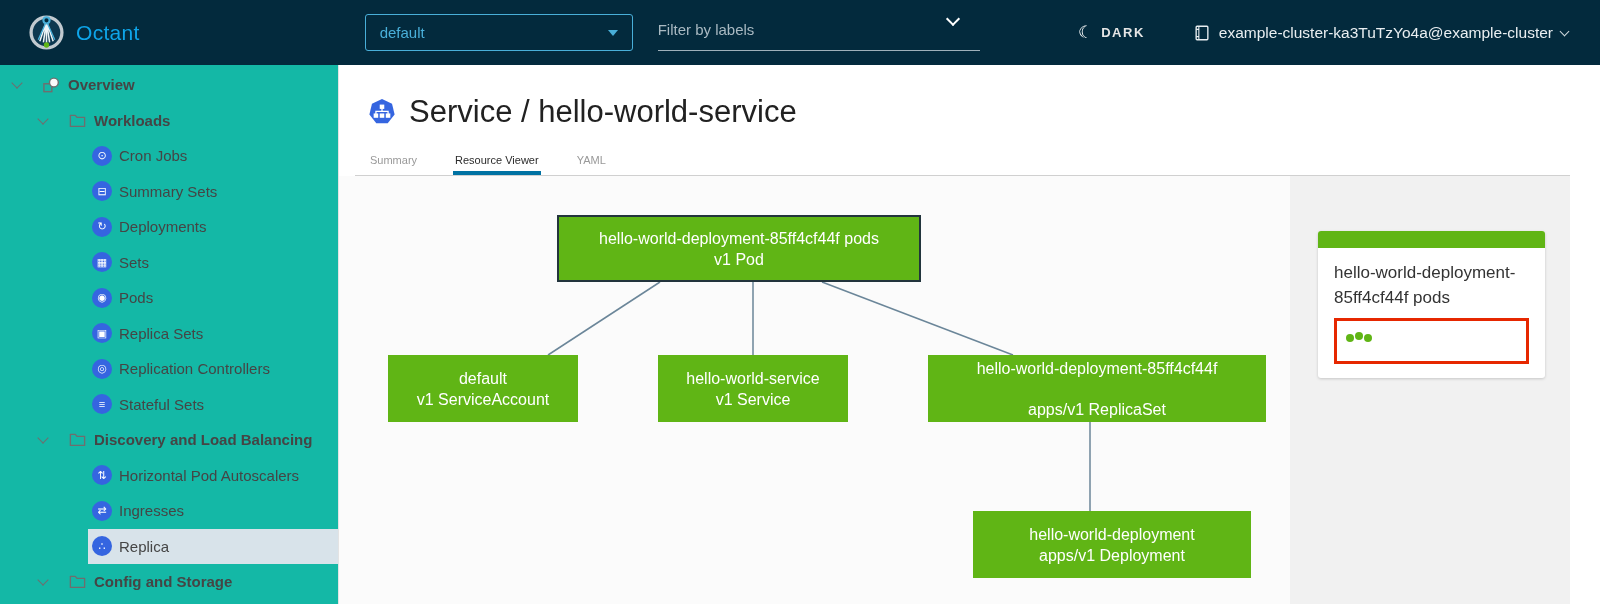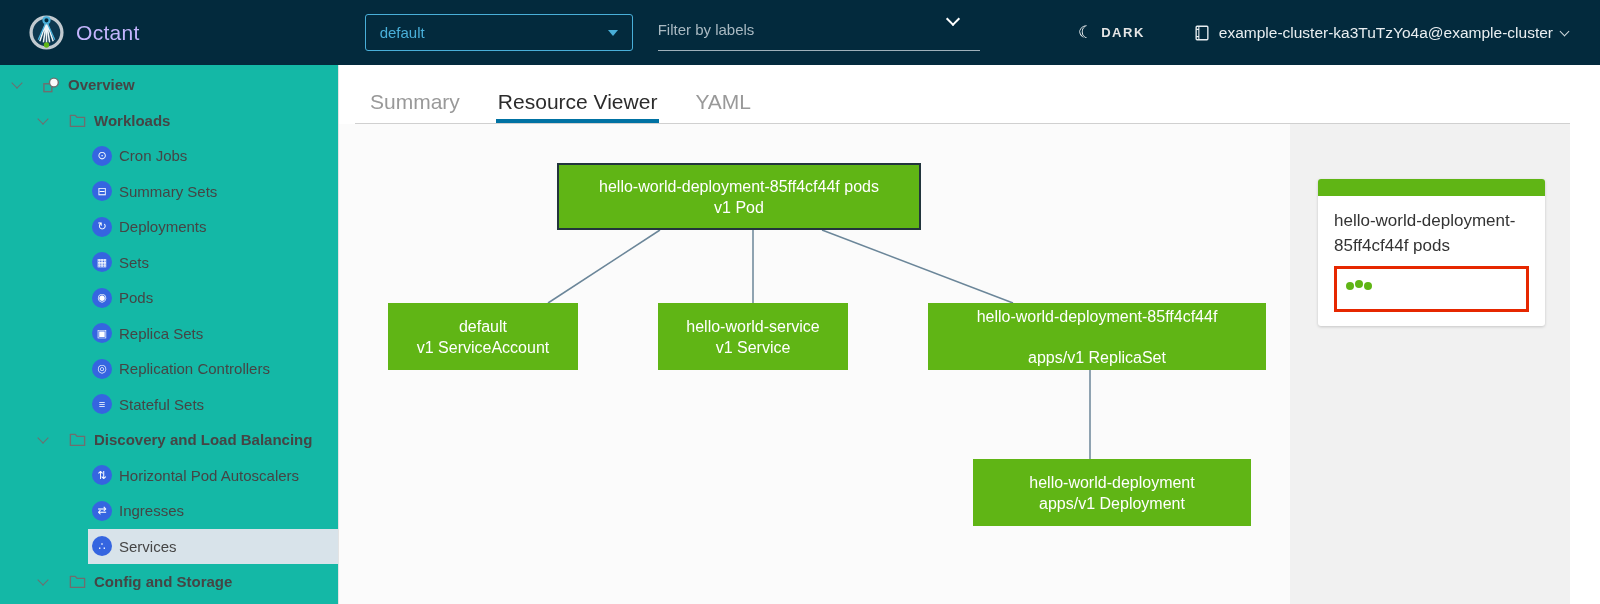--- a/index.html
+++ b/index.html
@@ -3,21 +3,21 @@
 <meta charset="utf-8">
 <style>
   * { box-sizing: border-box; margin: 0; padding: 0; }
   html,body { width:1600px; height:604px; overflow:hidden; background:#fff;
               font-family:"Liberation Sans", sans-serif; }
 
   
   .app-header { height:65px; background:#032a3d; display:flex; align-items:center;
                 padding:0 32px 0 28px; color:#fff; }
   .logo-wrap { display:flex; align-items:center; }
-  .app-title { font-size:21px; font-weight:400; color:#c4b5fd; margin-left:11px; letter-spacing:.3px; }
+  .app-title { font-size:21px; font-weight:400; color:#0ea5e9; margin-left:11px; letter-spacing:.3px; }
   .ns-select { margin-left:225px; width:268px; height:37px; border:1px solid #49afd9;
                border-radius:3px; display:flex; align-items:center; padding:0 14px;
                color:#49afd9; font-size:15px; cursor:pointer; }
   .ns-caret { margin-left:auto; width:0; height:0; border-left:5.5px solid transparent;
               border-right:5.5px solid transparent; border-top:6.5px solid #49afd9; }
   .label-filter { margin-left:25px; width:322px; height:37px; display:flex; 
                   border-bottom:1px solid #9fb0ba; padding-bottom:6px; position:relative; }
   .label-filter input { background:transparent; border:none; outline:none; color:#fff;
                         font-size:15px; width:290px; font-family:"Liberation Sans",sans-serif; }
   .label-filter input::placeholder { color:#a9b9c2; }
@@ -55,21 +55,21 @@
               display:inline-flex; align-items:center; justify-content:center; font-size:11px;
               line-height:1; margin-right:7px; flex:none; }
   .side-label { white-space:nowrap; }
 
   
   .main { flex:1; display:flex; flex-direction:column; background:#fff; }
   .page-head { padding:30px 0 0 29px; display:flex; align-items:center; }
   .page-title { font-size:31px; font-weight:300; color:#212121; margin-left:13px; line-height:34px; }
   .tabs-row { margin:20px 30px 0 16px; border-bottom:1px solid #d0d0d0; padding-left:13px;
               display:flex; gap:34px; }
-  .tab { font-size:21px; color:#999; padding:5px 2px 9px; cursor:pointer; }
+  .tab { font-size:11px; color:#999; padding:5px 2px 9px; cursor:pointer; }
   .tab.active { color:#2c2c2c; font-weight:500; border-bottom:4px solid #0072a3; padding-bottom:5px; }
 
   .content-row { flex:1; display:flex; }
   .graph-canvas { flex:1; position:relative; background:#fbfbfb; }
   .edges-svg { position:absolute; left:0; top:0; width:100%; height:100%; }
   .gnode { position:absolute; background:#60b515; color:#fff; display:flex; flex-direction:column;
            align-items:center; justify-content:center; text-align:center; font-size:16px;
            line-height:21px; cursor:pointer; }
   .gnode.selected { border:2px solid #22343c; }
 
@@ -192,34 +192,47 @@
       <div class="side-row lvl2">
         <span class="k8s-icon">⇅</span>
         <span class="side-label">Horizontal Pod Autoscalers</span>
       </div>
       <div class="side-row lvl2">
         <span class="k8s-icon">⇄</span>
         <span class="side-label">Ingresses</span>
       </div>
       <div class="side-row lvl2 selected">
         <span class="k8s-icon">∴</span>
-        <span class="side-label">Services</span>
+        <span class="side-label">Replica</span>
       </div>
       <div class="side-row lvl1 head">
         <span class="chev"></span>
         <span class="tree-icon">
   <svg width="19" height="19" viewBox="0 0 24 24" fill="none">
     <path d="M3 19.5 V5.5 h6.2 l2.2 2.6 H21 v11.4 Z" stroke="#6e6e6e" stroke-width="1.7" stroke-linejoin="round"></path>
   </svg>
 </span>
         <span class="side-label">Config and Storage</span>
       </div>
     </nav>
 
   <div class="main">
+    <div class="page-head">
+      <svg width="28" height="28" viewBox="0 0 24 24">
+        <polygon points="12,0.8 20.6,4.9 22.8,14.2 16.9,21.7 7.1,21.7 1.2,14.2 3.4,4.9" fill="#3565e0"></polygon>
+        <g stroke="#fff" stroke-width="1.1" fill="#fff">
+          <rect x="10.6" y="6.2" width="2.8" height="2.6"></rect>
+          <path d="M12 8.8 v2.6 M6.8 13.8 v-2.4 h10.4 v2.4" fill="none"></path>
+          <rect x="5.4" y="13.8" width="2.8" height="2.6"></rect>
+          <rect x="10.6" y="13.8" width="2.8" height="2.6"></rect>
+          <rect x="15.8" y="13.8" width="2.8" height="2.6"></rect>
+        </g>
+      </svg>
+      <h1 class="page-title">Service / hello-world-service</h1>
+    </div>
 
     <div class="tabs-row" id="tabs">
         <div class="tab">Summary</div>
         <div class="tab active">Resource Viewer</div>
         <div class="tab">YAML</div>
       </div>
 
     <div class="content-row">
       <div class="graph-canvas" id="graph">
         <svg class="edges-svg" id="edges">

